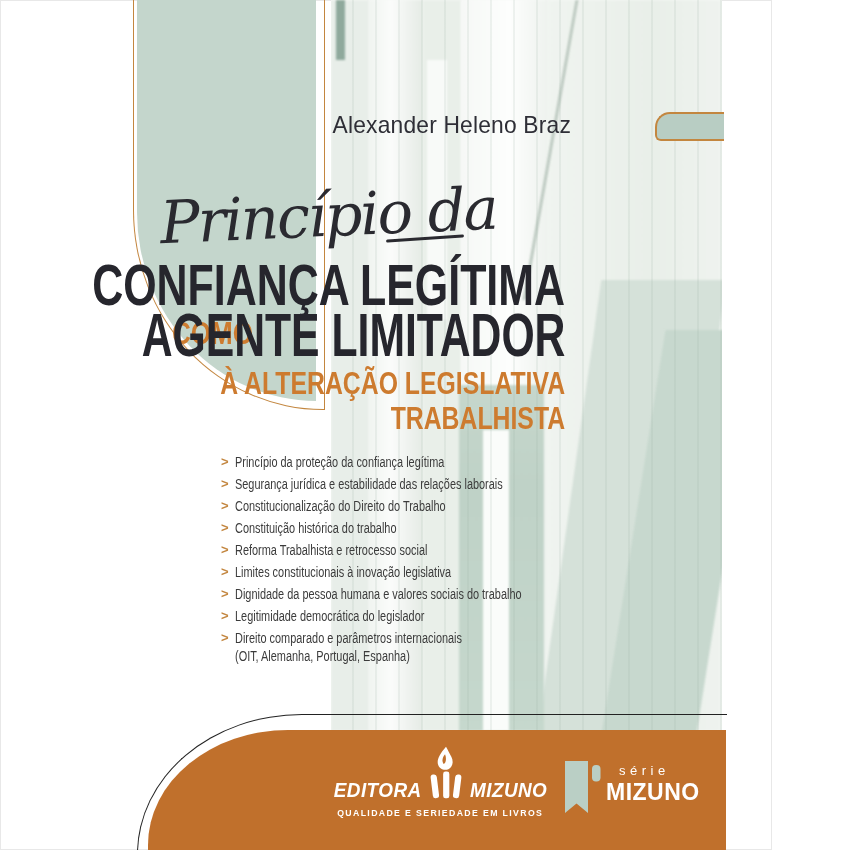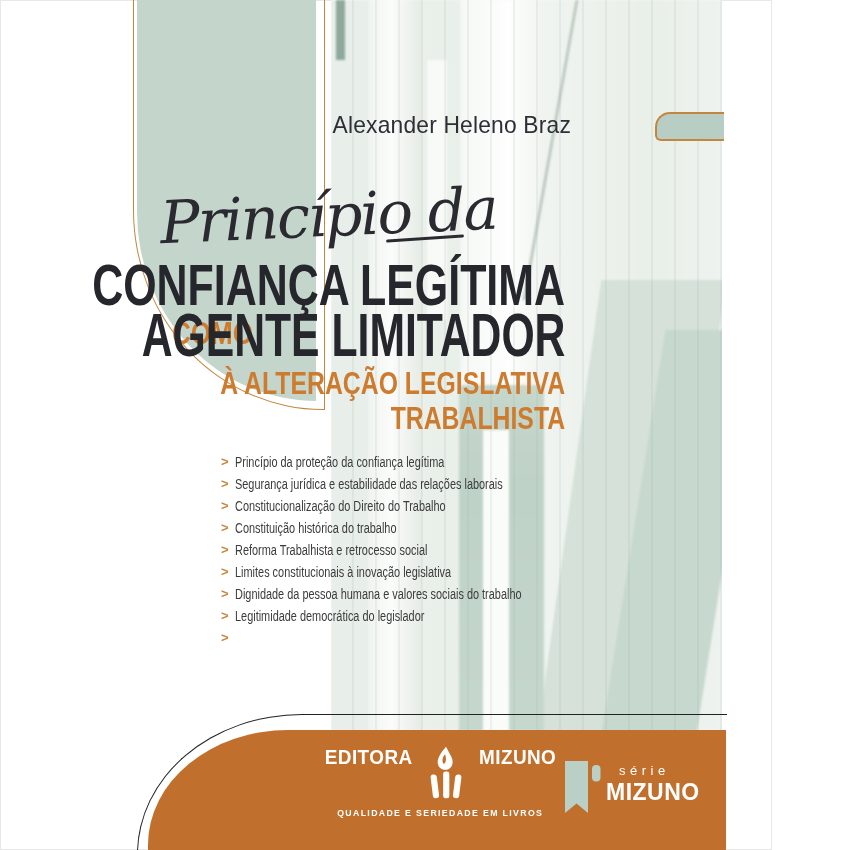--- a/index.html
+++ b/index.html
@@ -94,21 +94,21 @@
   .band-outline{
     position:absolute;left:137px;top:714px;width:589px;height:160px;
     border-top:1.5px solid #222222;border-left:1.5px solid #222222;
     border-top-left-radius:165px 140px;
   }
   .band{
     position:absolute;left:148px;top:730px;width:578px;height:121px;
     background:#c0702c;border-top-left-radius:140px 115px;
   }
   .logo-group{position:absolute;left:186px;top:15px;width:212px;}
-  .logo-row{display:flex;align-items:flex-start;gap:12px;justify-content:center;}
+  .logo-row{display:flex;align-items:flex-end;gap:3px;justify-content:center;font-style:italic;}
   .logo-word{font-size:21px;font-weight:bold;color:#ffffff;letter-spacing:.5px;padding-bottom:2px;white-space:nowrap;}
   .logo-word.left{transform:scaleX(.9);transform-origin:right center;}
   .logo-word.right{transform:scaleX(.9);transform-origin:left center;}
   .logo-tagline{
     margin-top:4px;text-align:center;font-size:9px;font-weight:bold;color:#ffffff;
     letter-spacing:1.4px;white-space:nowrap;transform:scaleX(.97);transform-origin:center;
   }
   .serie-group{position:absolute;left:416px;top:31px;display:flex;gap:5px;}
   .serie-texts{padding-top:3px;}
   .serie-label{display:block;margin-left:13px;font-size:13px;color:#ffffff;letter-spacing:4.5px;line-height:1;}
@@ -176,20 +176,24 @@
     <li>
       <span class="marker">&gt;</span>
       <span class="txt">Dignidade da pessoa humana e valores sociais do trabalho</span>
     </li>
     <li>
       <span class="marker">&gt;</span>
       <span class="txt">Legitimidade democrática do legislador</span>
     </li>
     <li>
       <span class="marker">&gt;</span>
+      <span>
+        <span class="txt">Direito comparado e parâmetros internacionais</span>
+        <span class="note">(OIT, Alemanha, Portugal, Espanha)</span>
+      </span>
     </li>
   </ul>
 
   <div class="band-outline"></div>
   <div class="band">
 
     <div class="logo-group">
       <div class="logo-row">
         <span class="logo-word left">EDITORA</span>
         <span>

